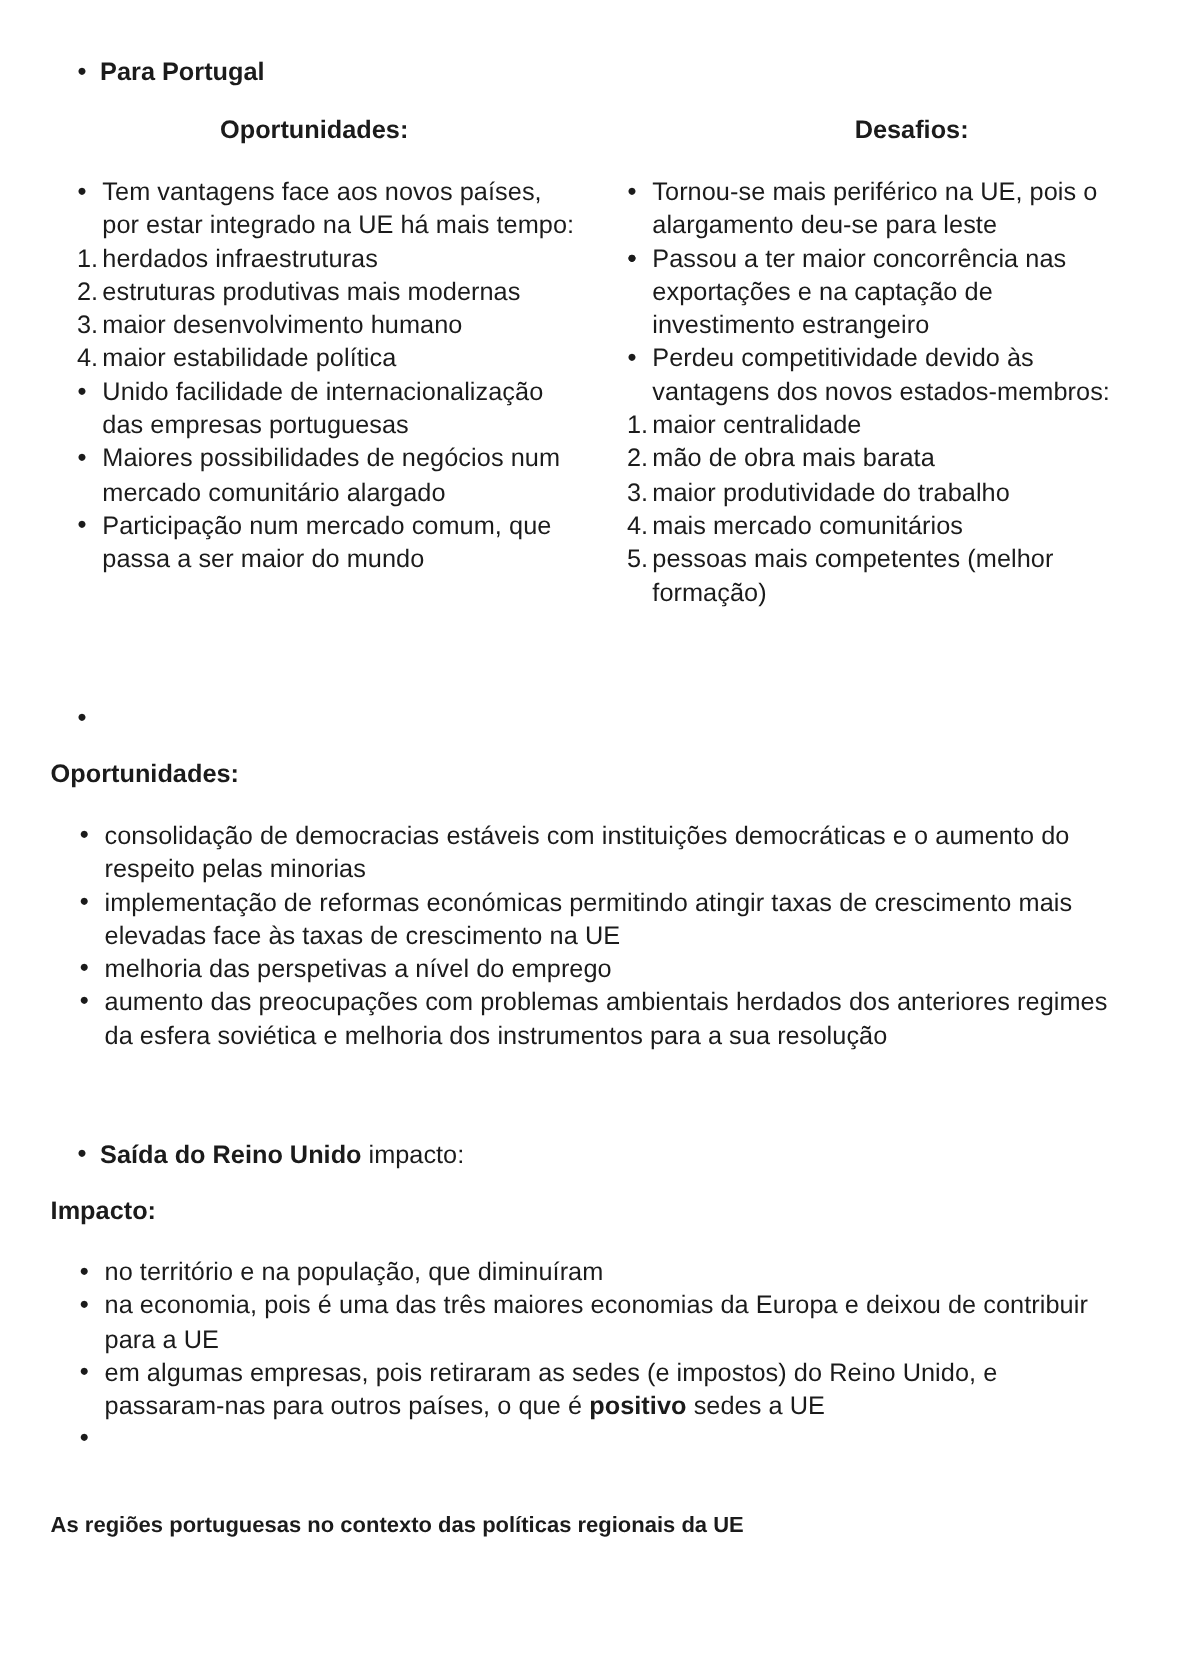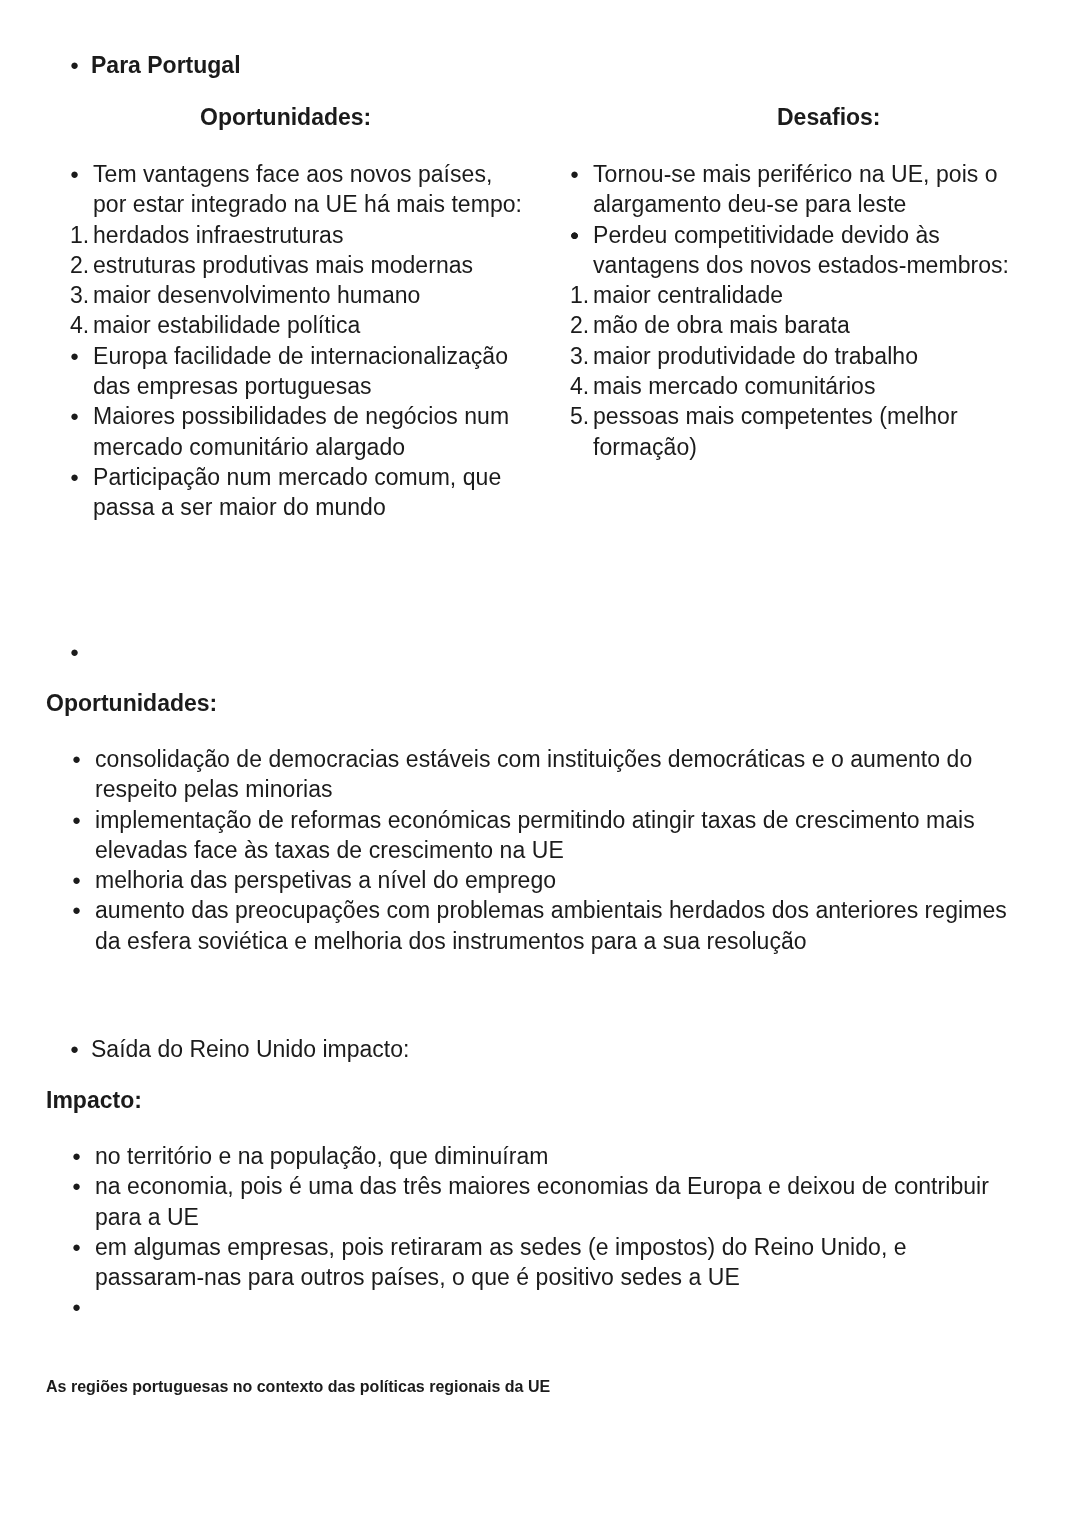--- a/index.html
+++ b/index.html
@@ -45,21 +45,21 @@
   }
   .li.bullet > .marker {
     font-size: 15px;
     line-height: 30.3px;
   }
   .li.num > .marker {
     font-size: 23px;
     letter-spacing: 0;
   }
 
-  .bold { font-weight: 400; }
+  .bold { font-weight: 700; }
 
   
   .top-heading {
     position: absolute;
     left: 70px;
     top: 50px;
     font-size: 23px;
     line-height: 30.3px;
     font-weight: 700;
     padding-left: 21px;
@@ -126,21 +126,21 @@
     left: 72px;
     width: 948px;
   }
   #list-aderentes { top: 744px; }
   #list-brexit    { top: 1141px; }
 
   .final-heading {
     position: absolute;
     left: 46px;
     top: 1372px;
-    font-size: 16px;
+    font-size: 20px;
     line-height: 30.3px;
     font-weight: 700;
   }
 </style>
 </head>
 <body>
 
 <div class="page">
 
   <div class="top-heading">
@@ -150,29 +150,29 @@
 
   <div class="col-head" id="opp-head">Oportunidades:</div>
   <div class="col-head" id="des-head">Desafios:</div>
 
   <div class="col" id="col-left">
     <div class="li bullet"><span class="marker">●</span><span>Tem vantagens face aos novos países, por estar integrado na UE há mais tempo:</span></div>
     <div class="li num"><span class="marker">1.</span><span>herdados infraestruturas</span></div>
     <div class="li num"><span class="marker">2.</span><span>estruturas produtivas mais modernas</span></div>
     <div class="li num"><span class="marker">3.</span><span>maior desenvolvimento humano</span></div>
     <div class="li num"><span class="marker">4.</span><span>maior estabilidade política</span></div>
-    <div class="li bullet"><span class="marker">●</span><span>Europa facilidade de internacionalização das empresas portuguesas</span></div>
+    <div class="li bullet"><span class="marker">●</span><span>Unido facilidade de internacionalização das empresas portuguesas</span></div>
     <div class="li bullet"><span class="marker">●</span><span>Maiores possibilidades de negócios num mercado comunitário alargado</span></div>
     <div class="li bullet"><span class="marker">●</span><span>Participação num mercado comum, que passa a ser maior do mundo</span></div>
   </div>
 
   <div class="col" id="col-right">
     <div class="li bullet"><span class="marker">●</span><span>Tornou-se mais periférico na UE, pois o alargamento deu-se para leste</span></div>
     <div class="li bullet"><span class="marker">●</span></div>
-    <div class="li bullet"><span class="marker">●</span></div>
+    <div class="li bullet"><span class="marker">●</span><span>Passou a ter maior concorrência nas exportações e na captação de investimento estrangeiro</span></div>
     <div class="li bullet"><span class="marker">●</span><span>Perdeu competitividade devido às vantagens dos novos estados-membros:</span></div>
     <div class="li num"><span class="marker">1.</span><span>maior centralidade</span></div>
     <div class="li num"><span class="marker">2.</span><span>mão de obra mais barata</span></div>
     <div class="li num"><span class="marker">3.</span><span>maior produtividade do trabalho</span></div>
     <div class="li num"><span class="marker">4.</span><span>mais mercado comunitários</span></div>
     <div class="li num"><span class="marker">5.</span><span>pessoas mais competentes (melhor formação)</span></div>
   </div>
 
   <div class="sec-heading-bullet" id="heading-aderentes">
     <span class="marker">●</span>

